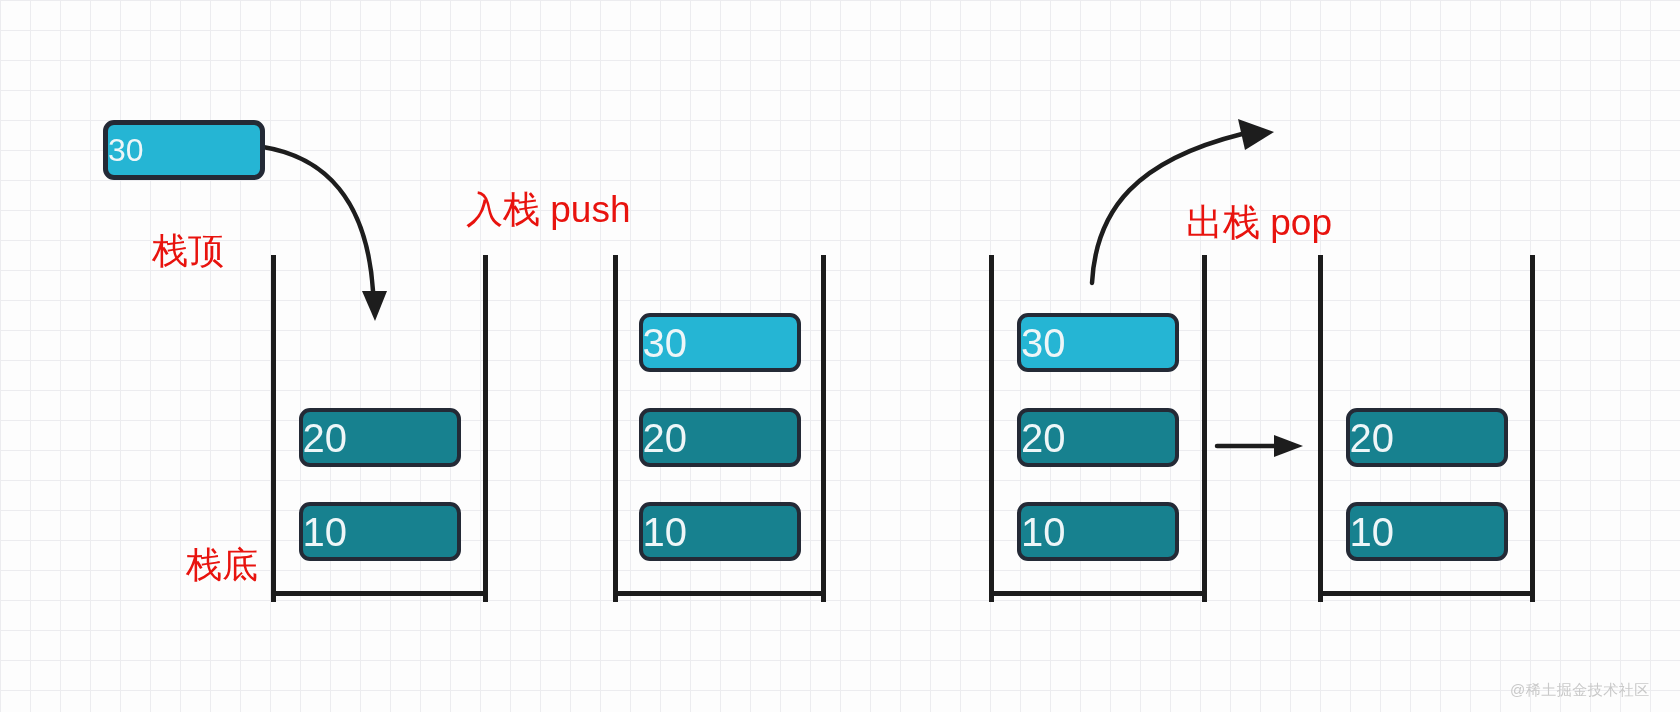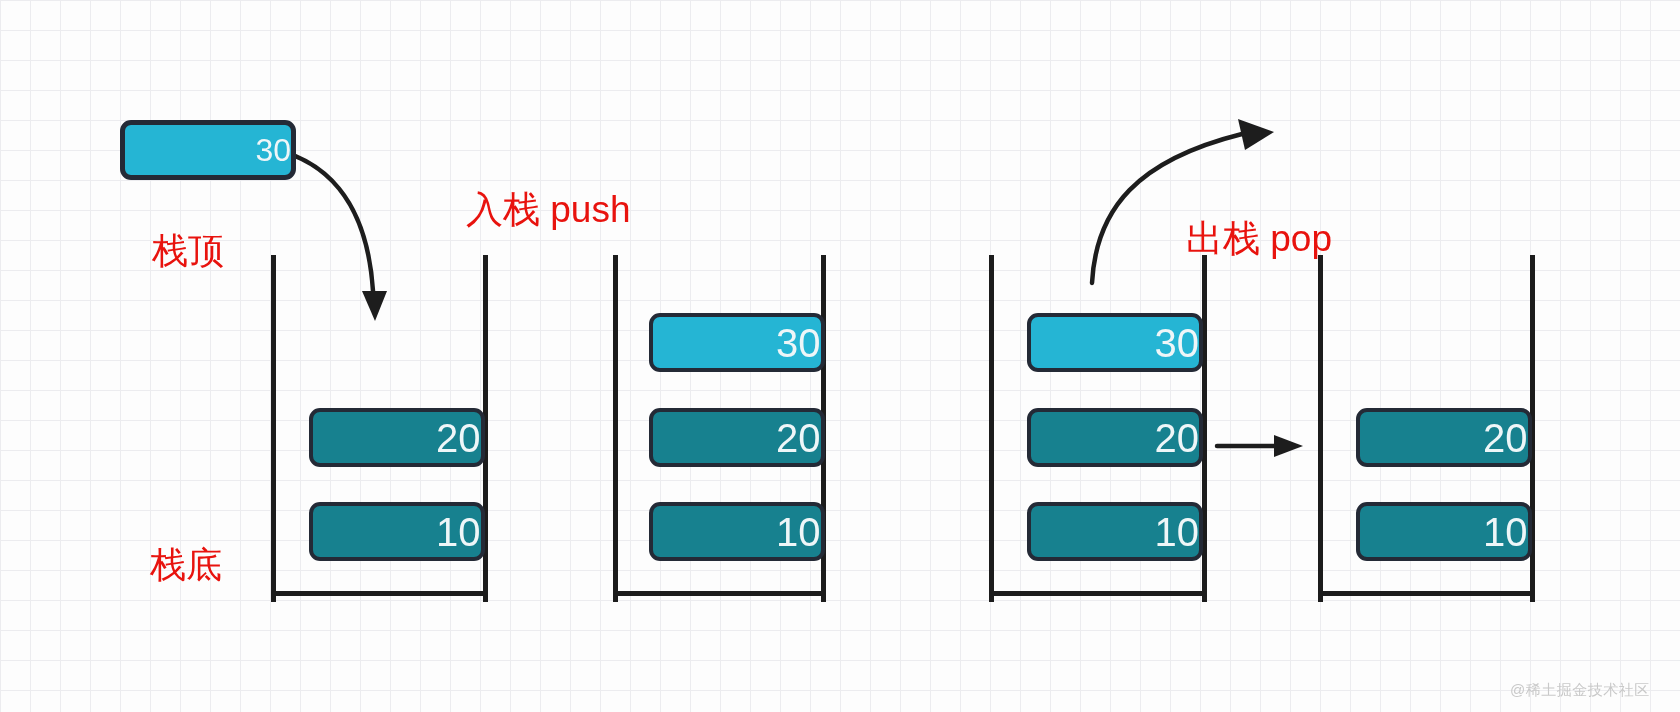--- a/index.html
+++ b/index.html
@@ -23,31 +23,30 @@
     background-color: var(--bg);
     background-image:
       linear-gradient(var(--grid) 1px, transparent 1px),
       linear-gradient(90deg, var(--grid) 1px, transparent 1px);
     background-size: 30px 30px;
   }
 
   
   .vbox {
     position: absolute;
-    width: 176px;
+    width: 162px;
     height: 59px;
     border: 4px solid var(--item-border);
     border-radius: 11px;
     display: flex;
     align-items: center;
-    justify-content: flex-end;
+    justify-content: flex-start;
     color: var(--number);
     font-size: 40px;
     line-height: 1;
-    margin-left: 17px;
   }
   .vbox.light { background: var(--item-light); }
   .vbox.dark  { background: var(--item-dark); }
 
   .float-box {
     left: 103px;
     top: 120px;
     height: 60px;
     border-width: 5px;
     font-size: 32px;
@@ -77,23 +76,23 @@
 
   .red-label {
     position: absolute;
     color: var(--label-red);
     font-weight: normal;
     font-size: 36px;
     line-height: 1;
     white-space: nowrap;
   }
   .lbl-stack-top    { left: 152px;  top: 233px; }
-  .lbl-stack-bottom { left: 150px;  top: 547px; }
+  .lbl-stack-bottom { left: 150px;  top: 547px; padding-left: 36px; }
   .lbl-push         { left: 466px;  top: 191px; font-size: 37px; }
-  .lbl-pop          { left: 1186px; top: 220px; font-size: 37px; }
+  .lbl-pop          { left: 1186px; top: 204px; font-size: 37px; }
 
   .arrows {
     position: absolute;
     left: 0; top: 0;
     width: 1680px;
     height: 712px;
     pointer-events: none;
   }
 
   .watermark {

